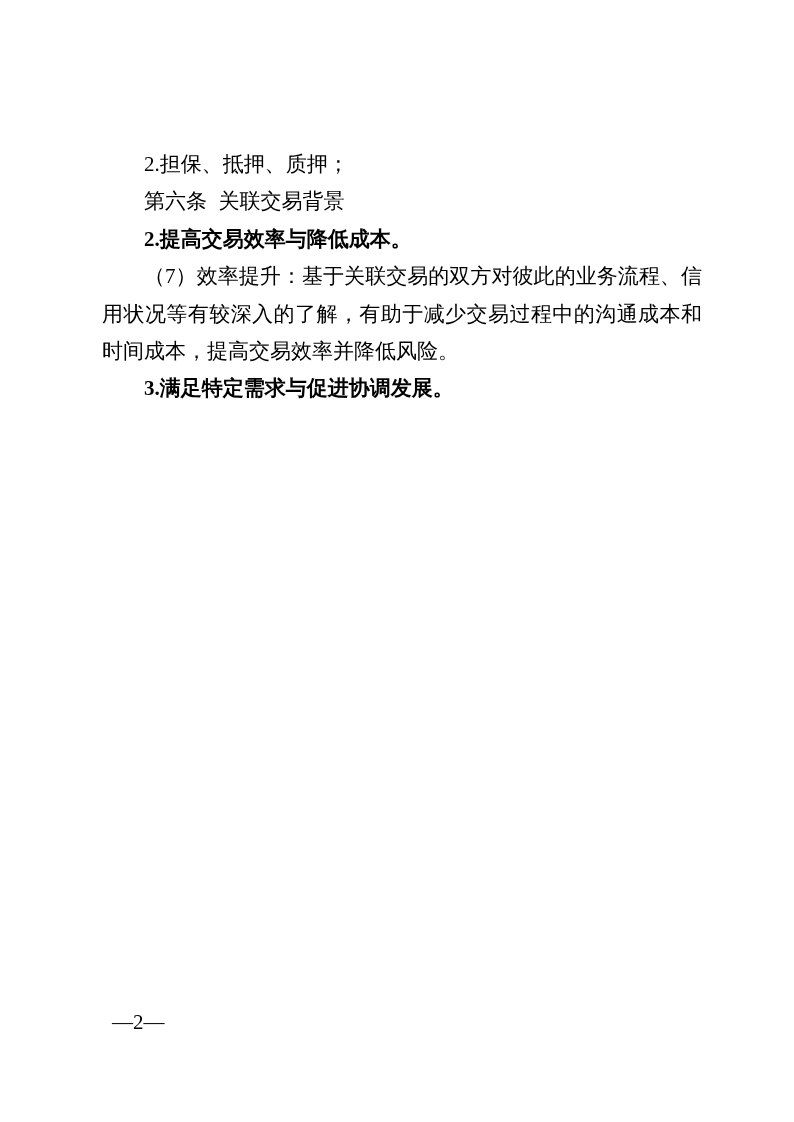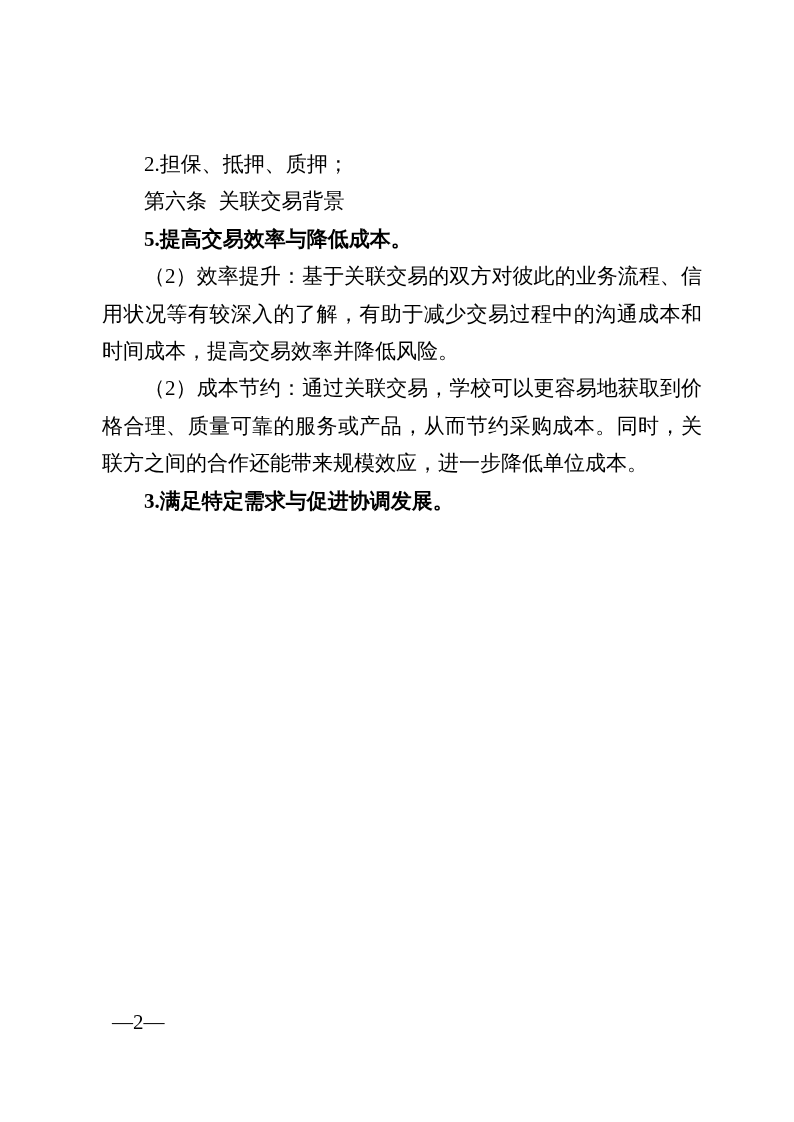--- a/index.html
+++ b/index.html
@@ -46,19 +46,18 @@
     letter-spacing: 0;
   }
 </style>
 </head>
 <body>
 
 <div class="page">
   <div class="content">
     <p class="para">2.担保、抵押、质押；</p>
     <p class="para"><span class="article-no">第六条</span><span>关联交易背景</span></p>
-    <p class="para bold">5.提高交易效率与降低成本。</p>
-    <p class="para">（2）效率提升：基于关联交易的双方对彼此的业务流程、信用状况等有较深入的了解，有助于减少交易过程中的沟通成本和时间成本，提高交易效率并降低风险。</p>
-    <p class="para">（2）成本节约：通过关联交易，学校可以更容易地获取到价格合理、质量可靠的服务或产品，从而节约采购成本。同时，关联方之间的合作还能带来规模效应，进一步降低单位成本。</p>
+    <p class="para bold">2.提高交易效率与降低成本。</p>
+    <p class="para">（7）效率提升：基于关联交易的双方对彼此的业务流程、信用状况等有较深入的了解，有助于减少交易过程中的沟通成本和时间成本，提高交易效率并降低风险。</p>
     <p class="para bold">3.满足特定需求与促进协调发展。</p>
   </div>
   <div class="page-number">—2—</div>
 </div>
 
 </body></html>

